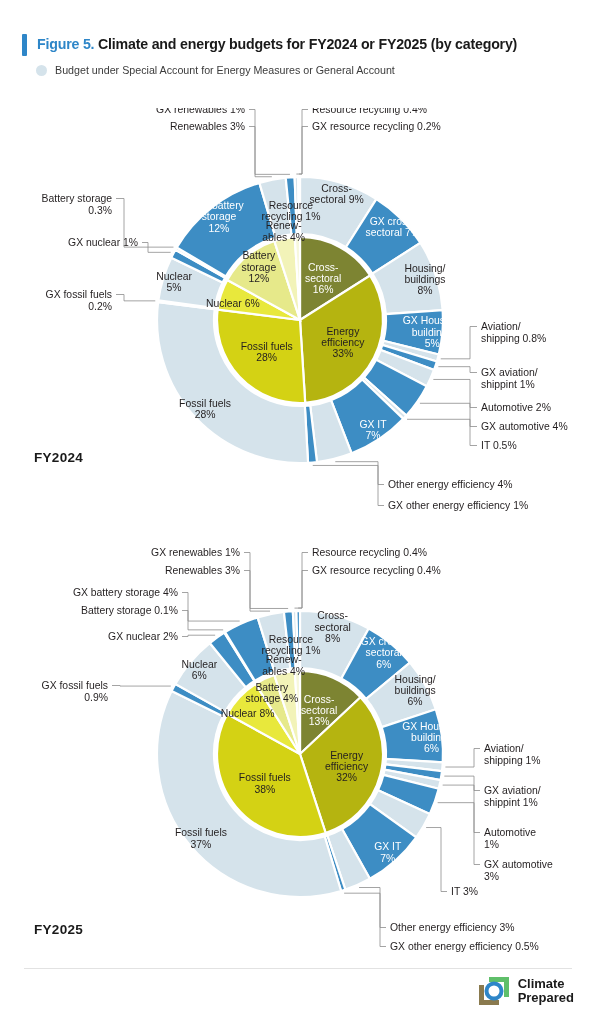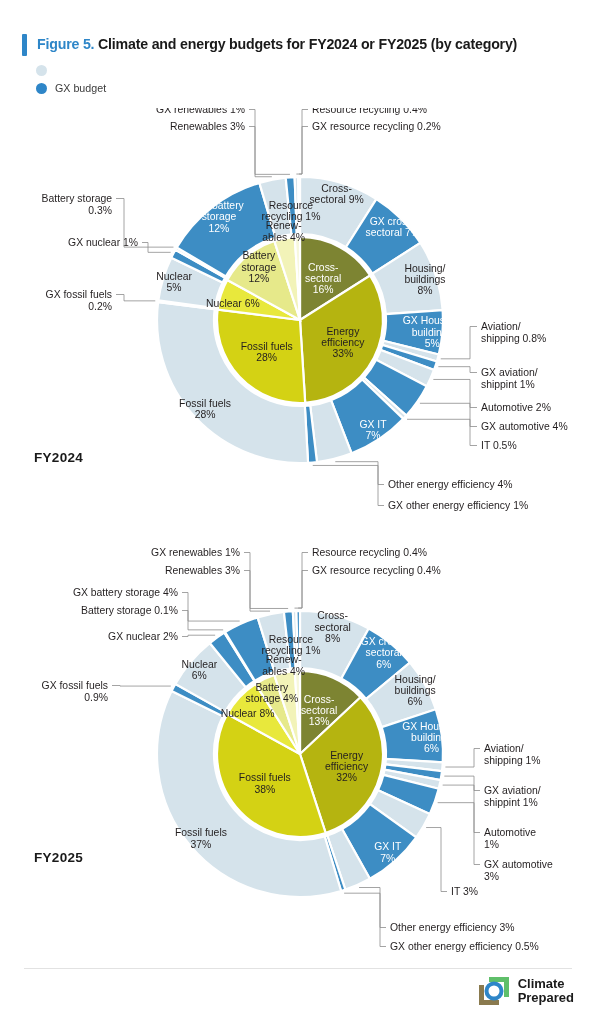--- a/index.html
+++ b/index.html
@@ -43,24 +43,21 @@
     <div class="title-bar"></div>
     <div class="title-text">
       <span class="fig">Figure 5.</span>
       <span>Climate and energy budgets for FY2024 or FY2025 (by category)</span>
     </div>
   </div>
 
   <div class="legend">
     <div class="legend-row">
       <span class="legend-dot" style="background:#d5e3eb"></span>
-    </div>
-    <div class="legend-row">
-      <span class="legend-dot" style="background:#2e86c8"></span>
-      <span class="legend-label">GX budget</span>
+      <span class="legend-label">Budget under Special Account for Energy Measures or General Account</span>
     </div>
   </div>
 
   <div class="chart-wrap" id="chart0-wrap" style="top:108px;height:420px;">
     <svg id="chart0" width="596" height="420" viewBox="0 0 596 420">
         <g>
           <path d="M 300 69 A 143 143 0 0 1 376.35102057816647 91.08878605905736 L 345.9173969910651 139.28416504251 A 86 86 0 0 0 300 126 Z" fill="#d5e3eb" stroke="#ffffff" stroke-width="2.2"></path>
           <path d="M 376.35102057816647 91.08878605905736 A 143 143 0 0 1 420.43103301014656 134.8937986403883 L 372.4270548172909 165.6284383431706 A 86 86 0 0 0 345.9173969910651 139.28416504251 Z" fill="#3d8dc4" stroke="#ffffff" stroke-width="2.2"></path>
           <path d="M 420.43103301014656 134.8937986403883 A 143 143 0 0 1 442.66130232932807 202.16369898284654 L 385.79630769456094 206.08446232534828 A 86 86 0 0 0 372.4270548172909 165.6284383431706 Z" fill="#d5e3eb" stroke="#ffffff" stroke-width="2.2"></path>
           <path d="M 442.66130232932807 202.16369898284654 A 143 143 0 0 1 438.7619057007312 246.55623715483782 L 383.45121601582434 232.78207269451786 A 86 86 0 0 0 385.79630769456094 206.08446232534828 Z" fill="#3d8dc4" stroke="#ffffff" stroke-width="2.2"></path>
@@ -217,21 +214,21 @@
           <text x="240" y="28" text-anchor="end" font-size="10.4" fill="#231f20" font-family="&quot;Liberation Sans&quot;,sans-serif"><tspan x="240" dy="0">Renewables 3%</tspan></text>
           <path d="M 288.12332159048725 62.483868557616546 L 250 62.483868557616546 L 250 6.5 L 244 6.5" class="leader"></path>
           <text x="240" y="10" text-anchor="end" font-size="10.4" fill="#231f20" font-family="&quot;Liberation Sans&quot;,sans-serif"><tspan x="240" dy="0">GX renewables 1%</tspan></text>
           <path d="M 294.5136844903712 62.10311743519395 L 302 62.10311743519395 L 302 6.5 L 308 6.5" class="leader"></path>
           <text x="312" y="10" text-anchor="start" font-size="10.4" fill="#231f20" font-family="&quot;Liberation Sans&quot;,sans-serif"><tspan x="312" dy="0">Resource recycling 0.4%</tspan></text>
           <path d="M 298.17084535255304 62.01145869186951 L 302 62.01145869186951 L 302 24.5 L 308 24.5" class="leader"></path>
           <text x="312" y="28" text-anchor="start" font-size="10.4" fill="#231f20" font-family="&quot;Liberation Sans&quot;,sans-serif"><tspan x="312" dy="0">GX resource recycling  0.4%</tspan></text>
         </g>
       </svg>
   </div>
-  <div class="fy-label" style="left:34px;top:850px;">FY2025</div>
+  <div class="fy-label" style="left:34px;top:922px;">FY2025</div>
 
   <div class="footer-line"></div>
   <div class="brand">
     <div class="brand-mark">
       <svg width="34" height="32" viewBox="0 0 34 32">
         <path d="M2 10 L2 30 L22 30 L22 25 L7 25 L7 10 Z" fill="#8a7a4e"></path>
         <path d="M32 22 L32 2 L12 2 L12 7 L27 7 L27 22 Z" fill="#5fbf6a"></path>
         <circle cx="17" cy="16" r="7.5" fill="none" stroke="#2e86c8" stroke-width="4"></circle>
       </svg>
     </div>

